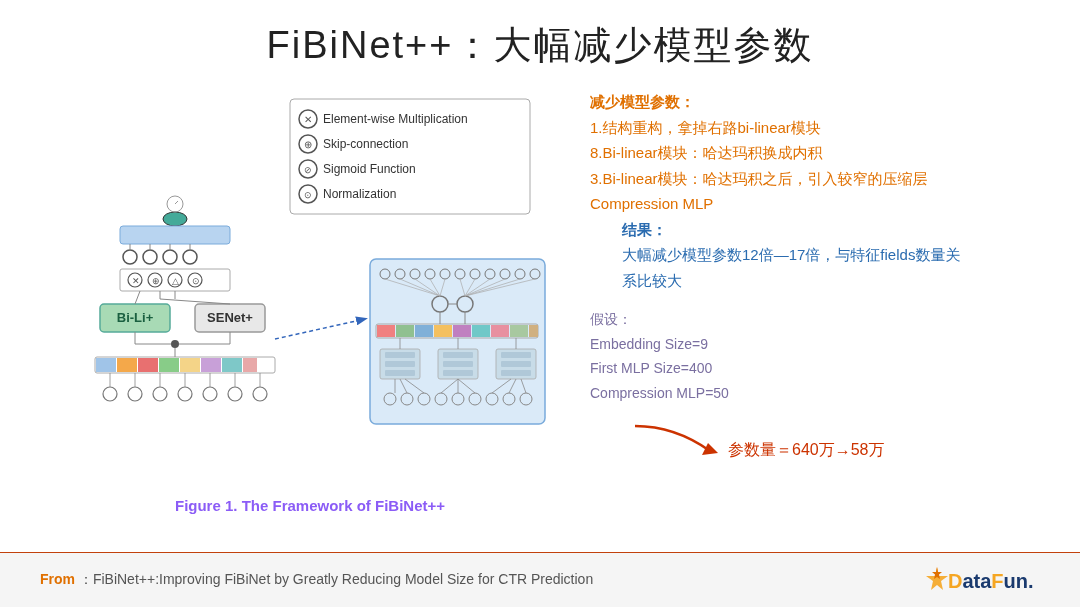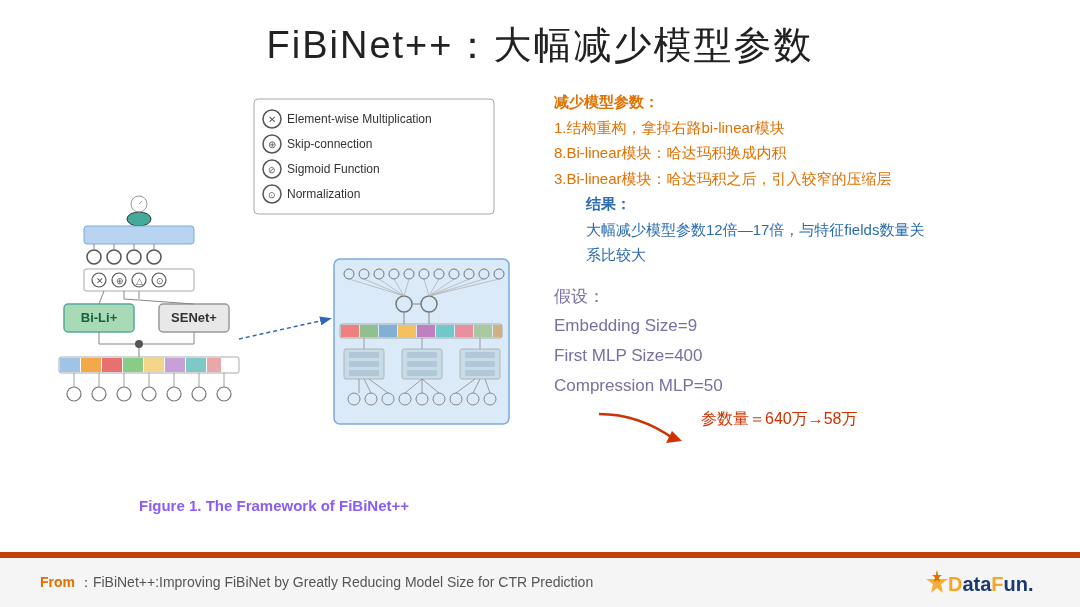--- a/index.html
+++ b/index.html
@@ -10,21 +10,21 @@
       font-family: 'Microsoft YaHei', 'PingFang SC', Arial, sans-serif;
       overflow: hidden;
       position: relative;
     }
 
     .slide {
       width: 1080px;
       height: 607px;
       background: #ffffff;
       position: relative;
-      padding: 20px 24px;
+      padding: 20px 60px;
     }
 
     .title-area {
       text-align: center;
       margin-bottom: 18px;
     }
 
     .title-text {
       font-size: 38px;
       font-weight: 400;
@@ -79,51 +79,50 @@
       margin-left: 32px;
     }
     .section-orange .heading {
       font-weight: 600;
     }
     .section-blue .heading {
       font-weight: 600;
     }
     .section-gray {
       color: #7a6fa0;
-      font-size: 17px;
+      font-size: 14px;
       line-height: 1.75;
-      margin-bottom: 8px;
+      margin-bottom: 16px;
     }
     .params-arrow {
       display: flex;
-      align-items: flex-start;
+      align-items: flex-end;
       margin-top: 4px;
       padding-left: 40px;
-      gap: 9px;
     }
     .arrow-curve {
       width: 90px;
       height: 40px;
     }
     .params-result {
       color: #cc3300;
       font-size: 16px;
       font-weight: 500;
       margin-left: 8px;
     }
 
     
     .bottom-bar {
       position: absolute;
       bottom: 0;
       left: 0;
       right: 0;
       height: 55px;
       background: #f5f5f5;
-      border-top: 6px solid #c2410c;
+      border-top: 1px solid #c2410c;
       display: flex;
       align-items: center;
       padding: 0 40px;
       justify-content: space-between;
     }
     .from-text {
       font-size: 14px;
       color: #555;
     }
     .from-text .from-label {
@@ -347,20 +346,21 @@
       <div class="figure-caption">Figure 1. The Framework of FiBiNet++</div>
     </div>
 
     <div class="right-panel">
 
       <div class="section-orange">
         <div class="heading">减少模型参数：</div>
         <div>1.结构重构，拿掉右路bi-linear模块</div>
         <div>8.Bi-linear模块：哈达玛积换成内积</div>
         <div>3.Bi-linear模块：哈达玛积之后，引入较窄的压缩层</div>
+        <div>Compression MLP</div>
       </div>
 
       <div class="section-blue">
         <div class="heading">结果：</div>
         <div>大幅减少模型参数12倍—17倍，与特征fields数量关</div>
         <div>系比较大</div>
       </div>
 
       <div class="section-gray">
         <div>假设：</div>

